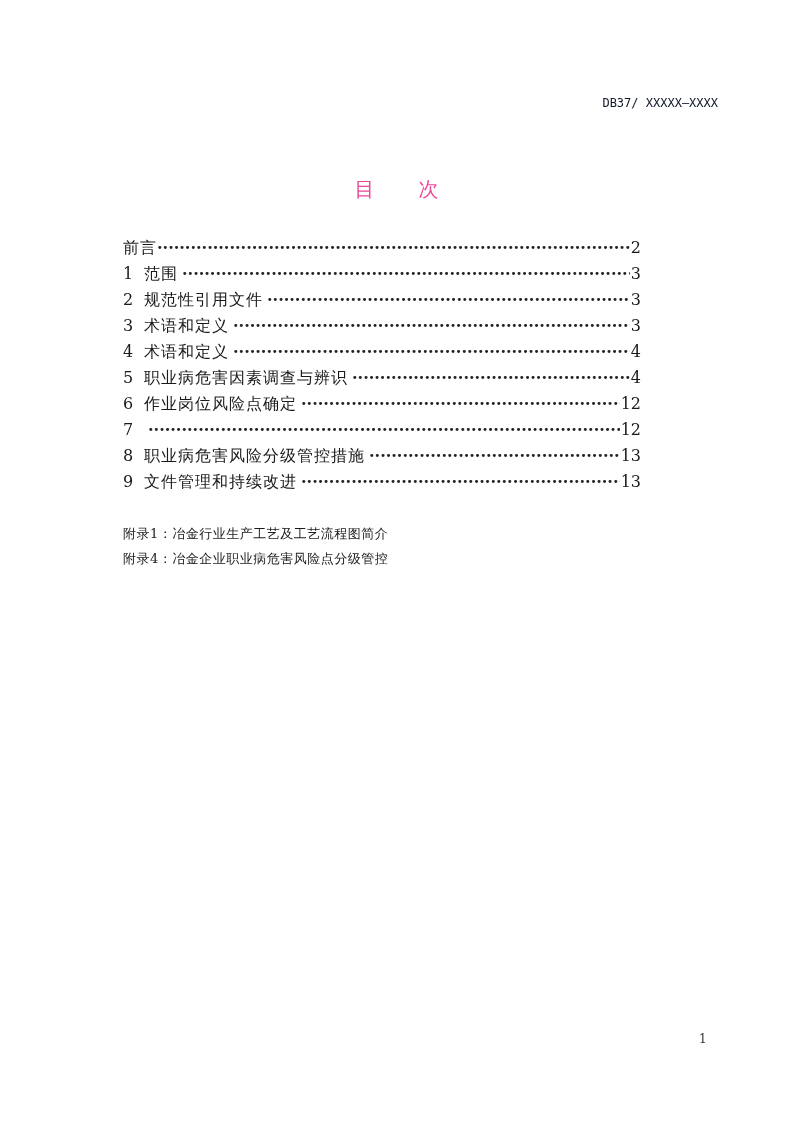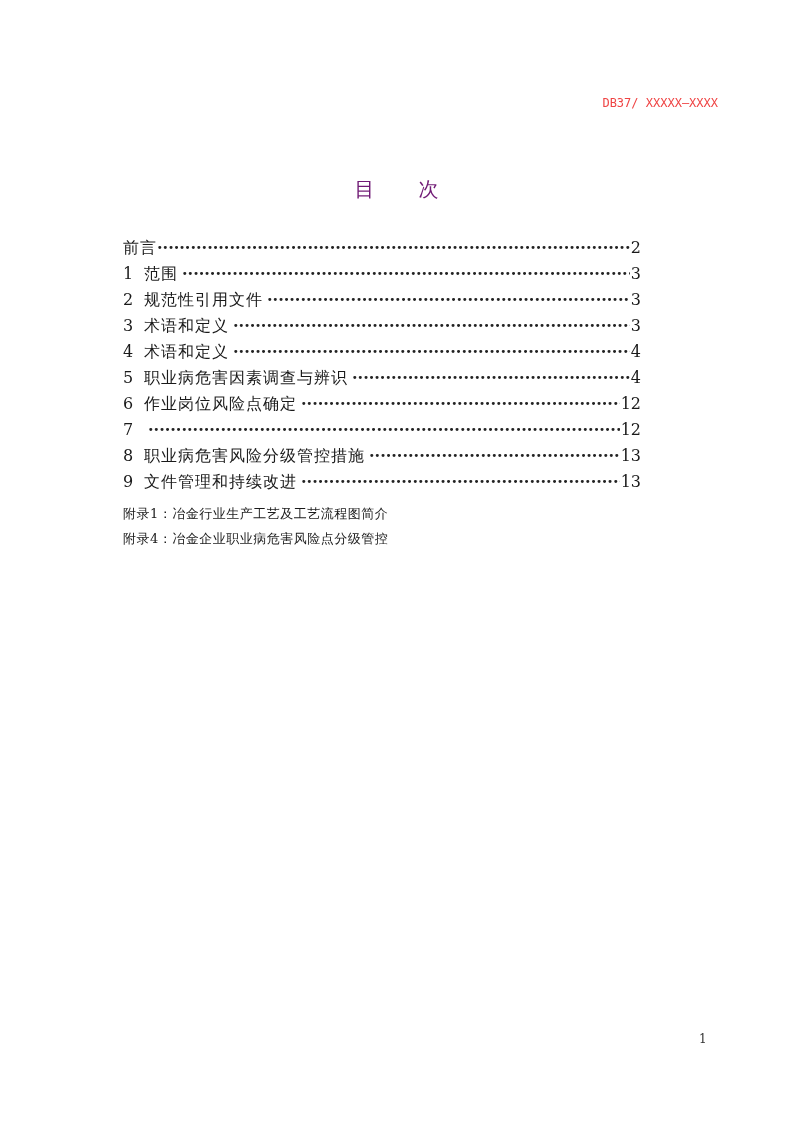--- a/index.html
+++ b/index.html
@@ -1,32 +1,32 @@
 <!DOCTYPE html>
 <html><head>
 <meta charset="utf-8">
 <style>
   html, body { margin: 0; padding: 0; background: #ffffff; }
   body { width: 793px; height: 1122px; position: relative; overflow: hidden;
          font-family: "DejaVu Serif", "Liberation Serif", serif; color: #1a1a1a; }
   .doc-code { position: absolute; top: 96px; right: 75px; font-family: "DejaVu Sans Mono", "Liberation Mono", monospace;
-              font-size: 12px; letter-spacing: 0px; color: #ef4444; }
+              font-size: 12px; letter-spacing: 0px; color: #0f172a; }
   .title { position: absolute; top: 176px; left: 0; width: 793px; text-align: center;
-           font-family: "DejaVu Sans", "Liberation Sans", sans-serif; font-size: 20px; color: #701a75; }
+           font-family: "DejaVu Sans", "Liberation Sans", sans-serif; font-size: 20px; color: #ec4899; }
   .title span { display: inline-block; }
   .title .gap { width: 44px; }
   .toc { position: absolute; top: 238px; left: 123px; width: 518px; }
   .toc-row { display: flex; align-items: baseline; height: 26px; font-size: 16px; line-height: 20px; }
   .toc-num { width: 21px; flex: none; }
   .toc-label { flex: none; white-space: nowrap; letter-spacing: 1px; }
   .toc-dots { flex: 1 1 auto; overflow: hidden; white-space: nowrap; margin: 0 1px 0 4px; color: #222; letter-spacing: 0px; }
   .toc-dots::after { content: "·····································································································································································"; font-weight: bold; }
   .toc-row.no-gap .toc-dots { margin-left: 0; }
   .toc-page { flex: none; text-align: right; }
-  .appendix { position: absolute; top: 504px; left: 123px; }
+  .appendix { position: absolute; top: 524px; left: 123px; }
   .app-row { height: 25px; font-size: 13px; line-height: 20px; white-space: nowrap; letter-spacing: 0.5px; }
   .page-number { position: absolute; top: 1032px; left: 699px; font-size: 12px; color: #333; }
 </style>
 </head>
 <body>
 
 <div class="doc-code">DB37/ XXXXX—XXXX</div>
 
 <div class="title">
   <span>目</span><span class="gap"></span><span>次</span>

